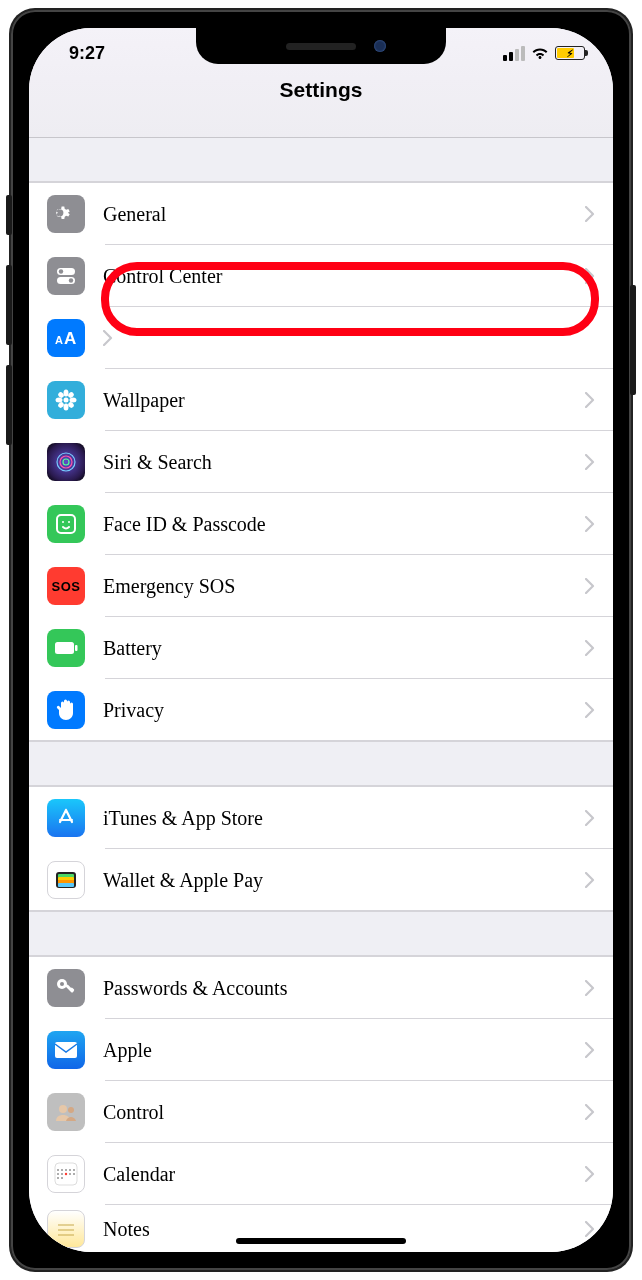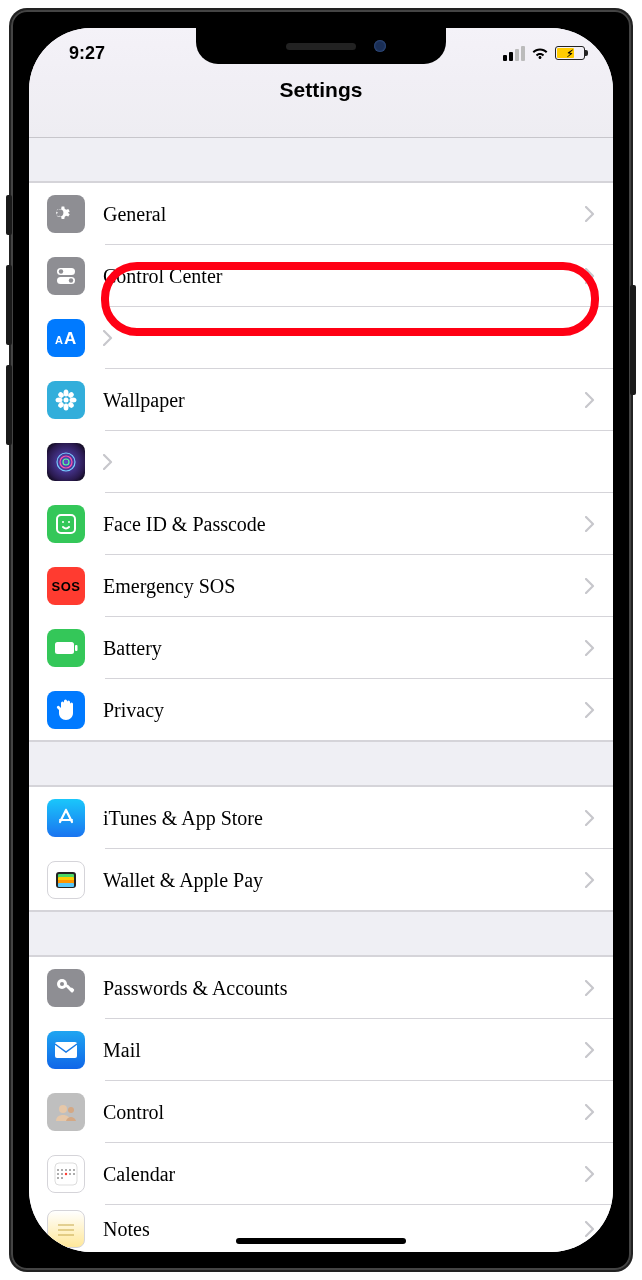--- a/index.html
+++ b/index.html
@@ -9,21 +9,21 @@
     background: #fff;
     font-family: -apple-system, "Helvetica Neue", Helvetica, Arial, sans-serif;
     display: flex;
     align-items: center;
     justify-content: center;
   }
   .device-frame {
     width: 620px;
     height: 1260px;
     background: #000;
-    border-radius: 16px;
+    border-radius: 24px;
     padding: 18px;
     position: relative;
     box-shadow: inset 0 0 0 2px #444, 0 0 0 2px #222;
   }
   .side-btn {
     position: absolute;
     background: #1a1a1a;
     border-radius: 2px;
   }
   .side-btn.sl1 { left: -5px; top: 185px; width: 6px; height: 40px; }
@@ -285,20 +285,21 @@
         </div>
 
         <div class="cell">
           <div class="icon-wrap bg-siri">
             <svg width="26" height="26" viewBox="0 0 26 26">
                 <circle cx="13" cy="13" r="9" fill="none" stroke="#7cf" stroke-width="1.2"></circle>
                 <circle cx="13" cy="13" r="6" fill="none" stroke="#f5a" stroke-width="1.2"></circle>
                 <circle cx="13" cy="13" r="3" fill="none" stroke="#5f9" stroke-width="1.2"></circle>
               </svg>
           </div>
+          <span class="cell-label">Siri &amp; Search</span>
           <span class="chevron">
               <svg width="10" height="16" viewBox="0 0 10 16">
                 <path d="M1 1l7 7-7 7" stroke="#c7c7cc" stroke-width="2.2" fill="none" stroke-linecap="round" stroke-linejoin="round"></path>
               </svg>
             </span>
           <div class="cell-sep"></div>
         </div>
 
         <div class="cell">
           <div class="icon-wrap bg-green">
@@ -420,21 +421,21 @@
             </span>
           <div class="cell-sep"></div>
         </div>
         <div class="cell">
           <div class="icon-wrap" style="background:linear-gradient(#1fa5f1,#1066e8);">
             <svg width="24" height="18" viewBox="0 0 24 18">
                 <rect x="1" y="1" width="22" height="16" rx="2" fill="#fff"></rect>
                 <path d="M1 3l11 8 11-8" fill="none" stroke="#1a7ae5" stroke-width="1.5"></path>
               </svg>
           </div>
-          <span class="cell-label">Mail</span>
+          <span class="cell-label">Apple</span>
           <span class="chevron">
               <svg width="10" height="16" viewBox="0 0 10 16">
                 <path d="M1 1l7 7-7 7" stroke="#c7c7cc" stroke-width="2.2" fill="none" stroke-linecap="round" stroke-linejoin="round"></path>
               </svg>
             </span>
           <div class="cell-sep"></div>
         </div>
         <div class="cell">
           <div class="icon-wrap" style="background:#bfbfbf;">
             <svg width="26" height="26" viewBox="0 0 26 26">

